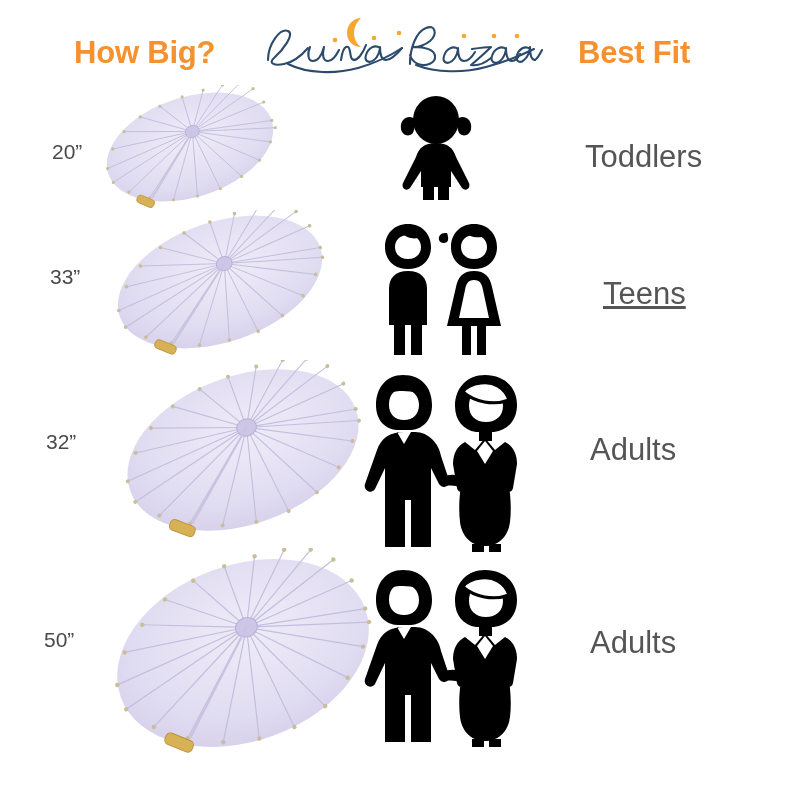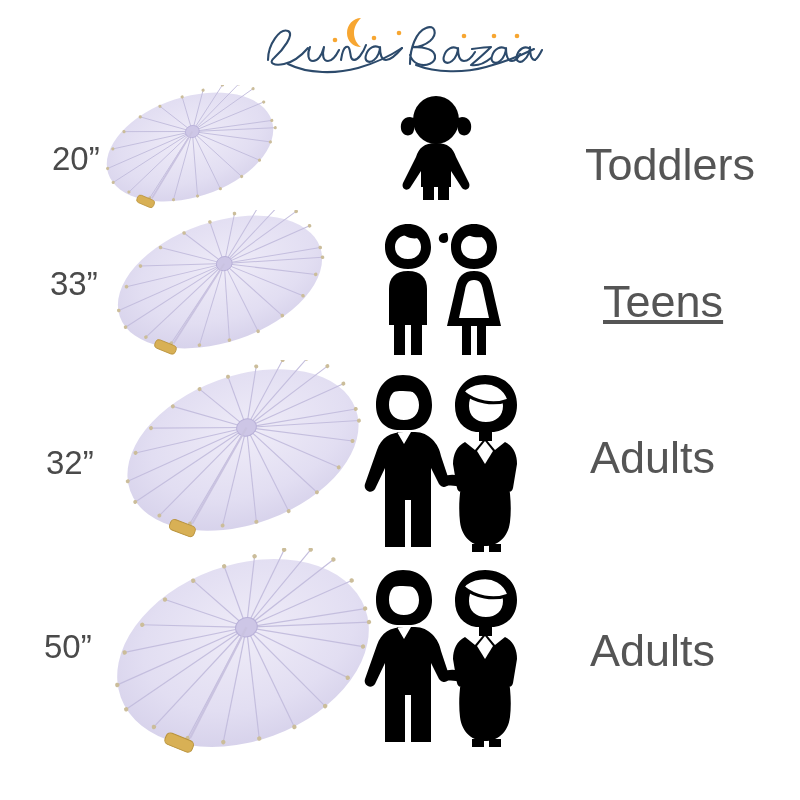--- a/index.html
+++ b/index.html
@@ -40,45 +40,47 @@
 
   
   .row {
     position: absolute;
     left: 0;
     width: 800px;
   }
   .size-label {
     position: absolute;
     color: #4a4a4a;
-    font-size: 33px;
+    font-size: 21px;
     font-weight: 400;
     white-space: nowrap;
     text-align: right;
   }
   .fit-label {
     position: absolute;
     color: #555555;
-    font-size: 45px;
+    font-size: 31px;
     font-weight: 400;
     white-space: nowrap;
   }
   .parasol {
     position: absolute;
   }
   .figure {
     position: absolute;
   }
 </style>
 </head>
 <body>
 
 <div id="canvas">
 
-
+  <div id="hdr-how-big" class="hdr-label">How Big?</div>
+
+  <div id="hdr-best-fit" class="hdr-label">Best Fit</div>
 
   <svg id="brand-logo" viewBox="0 0 286 62">
     <g fill="none" stroke="#2c4a6b" stroke-width="2.1" stroke-linecap="round" stroke-linejoin="round">
 
       <path d="M10,46 C10,30 22,14 30,17 C37,20 25,36 16,44 C10,49 16,52 26,50 C36,48 44,41 50,34"></path>
 
       <path d="M52,33 C49,40 50,47 55,47 C60,47 64,40 66,33 C64,41 65,47 70,47 C74,47 78,42 81,36"></path>
 
       <path d="M83,46 C84,39 86,34 88,33 C92,31 92,39 93,43 C94,47 98,47 102,42 C105,38 107,34 108,31"></path>
 
@@ -282,21 +284,21 @@
         <rect x="87" y="102" width="9" height="31"></rect>
         <rect x="102" y="102" width="9" height="31"></rect>
       </g>
     </svg>
 
     <div class="fit-label" style="left:603px; top:276px;text-decoration:underline;">Teens</div>
   </div>
 
   <div class="row">
 
-    <div class="size-label" style="left:46px; top:430px;margin-top:14px;">32”</div>
+    <div class="size-label" style="left:46px; top:430px;">32”</div>
 
     <svg class="parasol" style="left:118px; top:360px; width:250px; height:180px;" viewBox="0 0 250 180">
       <defs>
         <radialGradient id="pg3" cx="55%" cy="40%" r="70%">
           <stop offset="0%" stop-color="#efecf8"></stop>
           <stop offset="60%" stop-color="#e2def2"></stop>
           <stop offset="100%" stop-color="#d2cde8"></stop>
         </radialGradient>
       </defs>
       <g transform="rotate(-20 125 90)">

